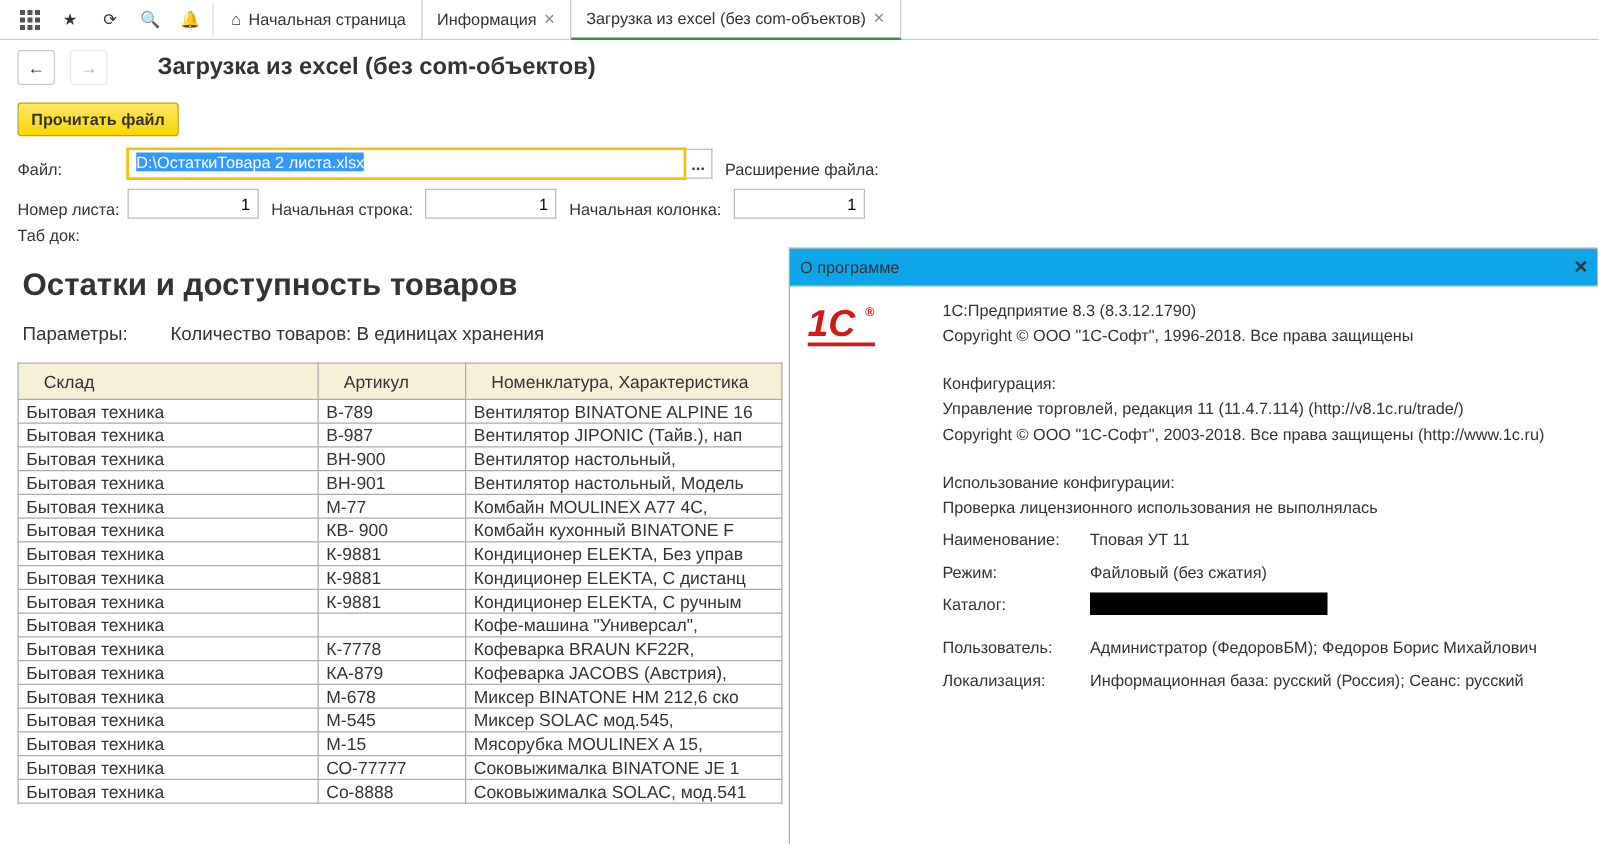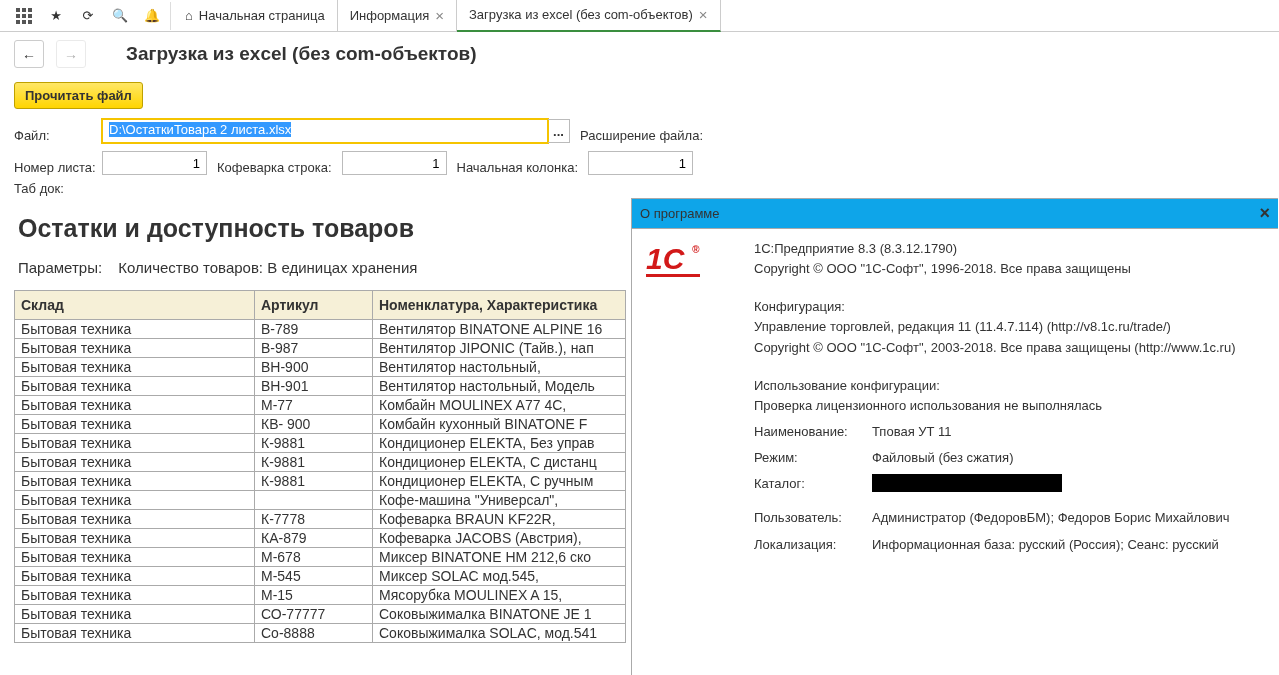--- a/index.html
+++ b/index.html
@@ -37,24 +37,24 @@
 .input.ext { width: 406px; }
 
 
 .tab-dok { padding: 2px 14px; font-size: 13px; }
 
 
 .report { position: relative; margin: 2px 14px; border: 1px solid #dfe; border: none; }
 .report h1 { font-size: 25px; font-weight: bold; padding: 14px 4px 10px; }
 .sheet { position: absolute; right: 110px; top: 26px; font-size: 14px; font-weight: bold; }
 .params { padding: 6px 4px 10px; font-size: 15px; }
-.params .pv { margin-left: 12px; }
+.params .pv { margin-left: 30px; }
 
 table.data { border-collapse: collapse; width: 612px; margin-top: 4px; }
-table.data th { background: #f6f0d7; text-align: left; padding: 6px 6px; border: 1px solid #aaa; font-size: 14px; font-weight: bold; }
+table.data th { background: #f6f0d7; text-align: left; padding: 6px 20px; border: 1px solid #aaa; font-size: 14px; font-weight: normal; }
 table.data th:first-child { width: 240px; }
 table.data th:nth-child(2) { width: 118px; }
 table.data td { border: 1px solid #aaa; padding: 1px 6px; font-size: 14px; white-space: nowrap; overflow: hidden; }
 table.data tr td:first-child { width: 240px; }
 table.data tr td:nth-child(2) { width: 118px; }
 
 
 .dialog { position: absolute; left: 631px; top: 198px; right: 1px; bottom: 0; background: #fff; border-top: 1px solid #aaa; border-left: 1px solid #aaa; font-size: 13px; }
 .dlg-title { background: #0ea5e9; padding: 4px 8px; display: flex; justify-content: space-between; align-items: center; border-bottom: 1px solid #aaa; }
 .dlg-close { font-size: 18px; cursor: pointer; font-weight: bold; }
@@ -126,21 +126,21 @@
   <span class="file-wrap">
     <span class="input file"><span class="sel" style="background:#3399ff;color:#fff;">D:\ОстаткиТовара 2 листа.xlsx</span></span>
     <span class="file-dots">...</span>
   </span>
   <span class="lbl">Расширение файла:</span>
 </div>
 
 <div class="form-row">
   <span class="lbl" style="width:78px">Номер листа:</span>
   <input class="input num" value="1" style="">
-  <span class="lbl">Кофеварка строка:</span>
+  <span class="lbl">Начальная строка:</span>
   <input class="input num" value="1" style="">
   <span class="lbl">Начальная колонка:</span>
   <input class="input num" value="1" style="">
 </div>
 
 <div class="tab-dok">Таб док:</div>
 
 
 <div class="report">
   <h1>Остатки и доступность товаров</h1>

